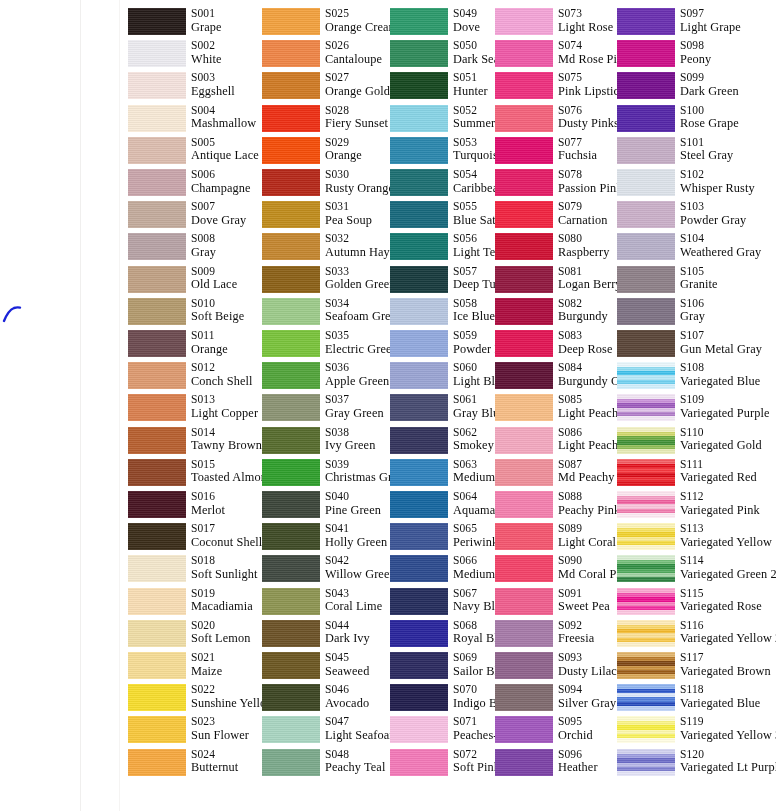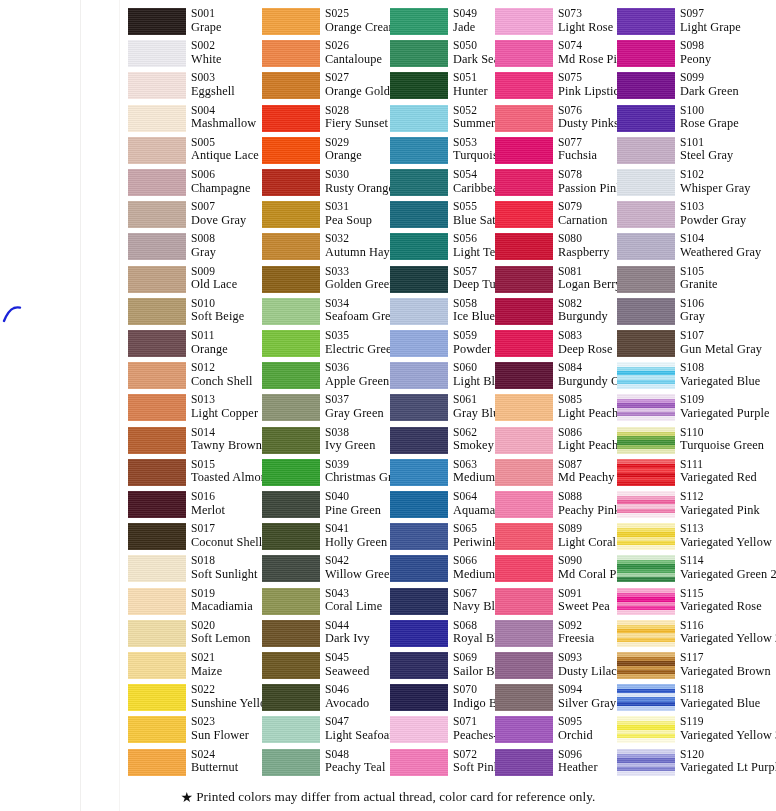--- a/index.html
+++ b/index.html
@@ -476,21 +476,21 @@
             <div class="code">S048</div>
             <div class="cname">Peachy Teal</div>
           </div>
         </div>
       </div>
       <div class="col col-2">
         <div class="swatch-row" style="top: 8px;">
           <div class="swatch" style="background: rgb(43, 154, 107);"></div>
           <div class="labels">
             <div class="code">S049</div>
-            <div class="cname">Jade</div>
+            <div class="cname">Dove</div>
           </div>
         </div>
         <div class="swatch-row" style="top: 40.2px;">
           <div class="swatch" style="background: rgb(47, 138, 90);"></div>
           <div class="labels">
             <div class="code">S050</div>
             <div class="cname">Dark Seafoam</div>
           </div>
         </div>
         <div class="swatch-row" style="top: 72.4px;">
@@ -851,21 +851,21 @@
           <div class="swatch" style="background: rgb(197, 174, 198);"></div>
           <div class="labels">
             <div class="code">S101</div>
             <div class="cname">Steel Gray</div>
           </div>
         </div>
         <div class="swatch-row" style="top: 169px;">
           <div class="swatch" style="background: rgb(221, 227, 234);"></div>
           <div class="labels">
             <div class="code">S102</div>
-            <div class="cname">Whisper Gray</div>
+            <div class="cname">Whisper Rusty</div>
           </div>
         </div>
         <div class="swatch-row" style="top: 201.2px;">
           <div class="swatch" style="background: rgb(203, 176, 201);"></div>
           <div class="labels">
             <div class="code">S103</div>
             <div class="cname">Powder Gray</div>
           </div>
         </div>
         <div class="swatch-row" style="top: 233.4px;">
@@ -907,21 +907,21 @@
           <div class="swatch vari" style="background: linear-gradient(rgb(240, 227, 242) 0%, rgb(240, 227, 242) 16.67%, rgb(200, 143, 216) 16.67%, rgb(200, 143, 216) 33.33%, rgb(155, 88, 187) 33.33%, rgb(155, 88, 187) 50%, rgb(221, 192, 230) 50%, rgb(221, 192, 230) 66.67%, rgb(176, 124, 200) 66.67%, rgb(176, 124, 200) 83.33%, rgb(242, 232, 245) 83.33%, rgb(242, 232, 245) 100%);"></div>
           <div class="labels">
             <div class="code">S109</div>
             <div class="cname">Variegated Purple</div>
           </div>
         </div>
         <div class="swatch-row" style="top: 426.6px;">
           <div class="swatch vari" style="background: linear-gradient(rgb(240, 239, 192) 0%, rgb(240, 239, 192) 16.67%, rgb(207, 215, 106) 16.67%, rgb(207, 215, 106) 33.33%, rgb(106, 169, 63) 33.33%, rgb(106, 169, 63) 50%, rgb(63, 143, 52) 50%, rgb(63, 143, 52) 66.67%, rgb(143, 189, 85) 66.67%, rgb(143, 189, 85) 83.33%, rgb(230, 233, 180) 83.33%, rgb(230, 233, 180) 100%);"></div>
           <div class="labels">
             <div class="code">S110</div>
-            <div class="cname">Turquoise Green</div>
+            <div class="cname">Variegated Gold</div>
           </div>
         </div>
         <div class="swatch-row" style="top: 458.8px;">
           <div class="swatch vari" style="background: linear-gradient(rgb(242, 90, 96) 0%, rgb(242, 90, 96) 16.67%, rgb(226, 16, 28) 16.67%, rgb(226, 16, 28) 33.33%, rgb(245, 56, 63) 33.33%, rgb(245, 56, 63) 50%, rgb(215, 10, 22) 50%, rgb(215, 10, 22) 66.67%, rgb(239, 43, 51) 66.67%, rgb(239, 43, 51) 83.33%, rgb(224, 20, 29) 83.33%, rgb(224, 20, 29) 100%);"></div>
           <div class="labels">
             <div class="code">S111</div>
             <div class="cname">Variegated Red</div>
           </div>
         </div>
         <div class="swatch-row" style="top: 491px;">
@@ -983,17 +983,14 @@
         <div class="swatch-row" style="top: 748.6px;">
           <div class="swatch vari" style="background: linear-gradient(rgb(207, 207, 238) 0%, rgb(207, 207, 238) 16.67%, rgb(154, 154, 222) 16.67%, rgb(154, 154, 222) 33.33%, rgb(106, 106, 198) 33.33%, rgb(106, 106, 198) 50%, rgb(181, 181, 230) 50%, rgb(181, 181, 230) 66.67%, rgb(127, 127, 208) 66.67%, rgb(127, 127, 208) 83.33%, rgb(226, 226, 246) 83.33%, rgb(226, 226, 246) 100%);"></div>
           <div class="labels">
             <div class="code">S120</div>
             <div class="cname">Variegated Lt Purple</div>
           </div>
         </div>
       </div>
     </div>
 
-  <div class="footer">
-    <span class="star">★</span><span>Printed colors may differ from actual thread, color card for reference only.</span>
-  </div>
 
 </div>
 
 </body></html>

